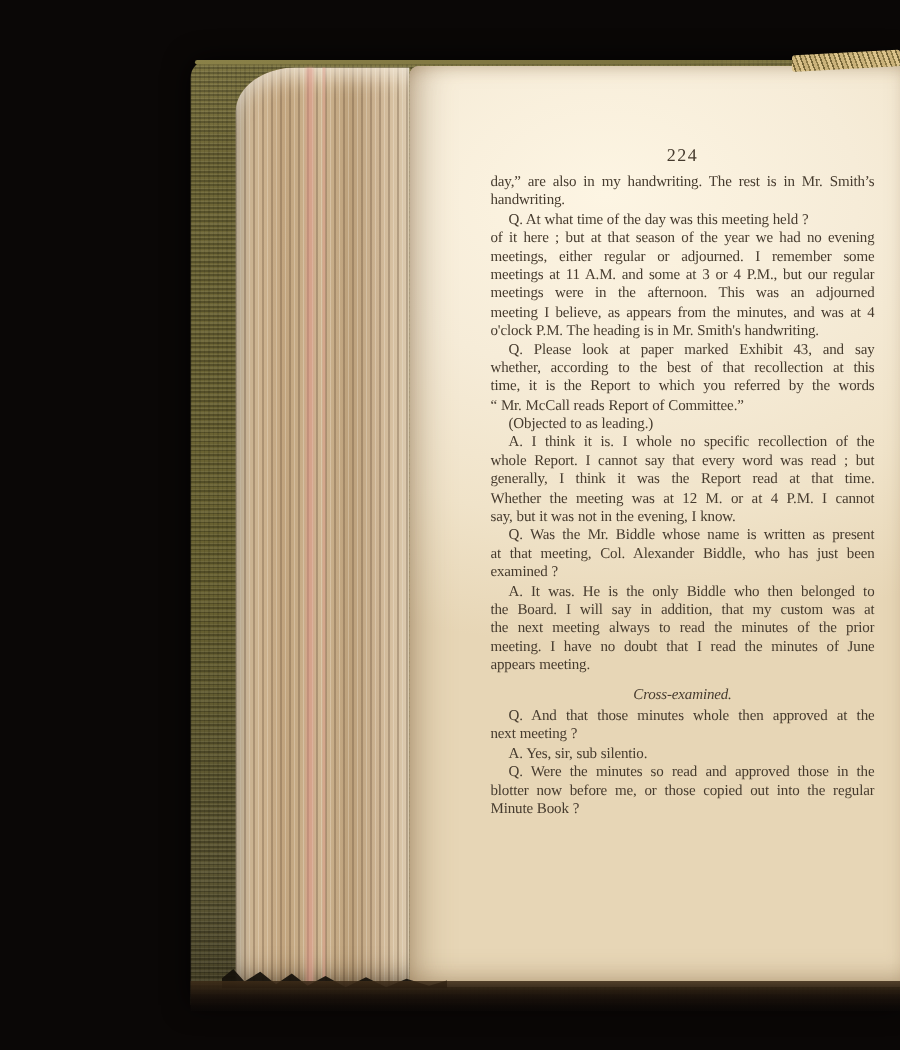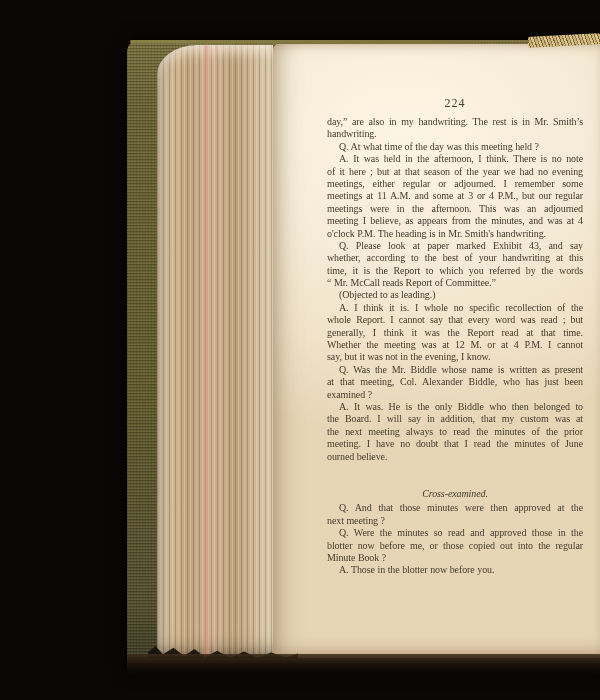--- a/index.html
+++ b/index.html
@@ -100,21 +100,21 @@
     font-size:10px;letter-spacing:-0.1px;word-spacing:0.2px;
     text-align:justify;text-align-last:justify;
     overflow:hidden;white-space:nowrap;
   }
   .line.jfull{white-space:normal;}
   .line.last{text-align-last:left;white-space:nowrap;}
   .line.indent{text-indent:12px;}
   .line.heading{
     text-align:center;text-align-last:center;
     font-style:italic;
-    margin-top:25px;margin-bottom:2px;
+    margin-top:7px;margin-bottom:2px;
   }
 </style>
 </head>
 <body>
 
 <div class="scene">
 
   <div class="cover"></div>
   <div class="cover-rim"></div>
 
@@ -123,52 +123,51 @@
     <div class="streak-pink-2"></div>
   </div>
 
   <div class="page">
     <div class="text-col">
       <div class="page-number">224</div>
       <div class="body-text" id="body-text">
           <div class="line jfull">day,” are also in my handwriting.  The rest is in Mr. Smith’s</div>
           <div class="line last">handwriting.</div>
           <div class="line indent last">Q. At what time of the day was this meeting held ?</div>
-          <div class="line indent jfull">A. It was held in the afternoon, I think.  There is no note</div>
           <div class="line jfull">of it here ; but at that season of the year we had no evening</div>
           <div class="line jfull">meetings, either regular or adjourned.  I remember some</div>
           <div class="line jfull">meetings at 11 A.M. and some at 3 or 4 P.M., but our regular</div>
           <div class="line jfull">meetings were in the afternoon.  This was an adjourned</div>
           <div class="line jfull">meeting I believe, as appears from the minutes, and was at 4</div>
           <div class="line last">o'clock P.M.  The heading is in Mr. Smith's handwriting.</div>
           <div class="line indent jfull">Q. Please look at paper marked Exhibit 43, and say</div>
-          <div class="line jfull">whether, according to the best of your handwriting at this</div>
+          <div class="line jfull">whether, according to the best of that recollection at this</div>
           <div class="line jfull">time, it is the Report to which you referred by the words</div>
           <div class="line last">“ Mr. McCall reads Report of Committee.”</div>
           <div class="line indent last">(Objected to as leading.)</div>
           <div class="line indent jfull">A. I think it is.  I whole no specific recollection of the</div>
           <div class="line jfull">whole Report.  I cannot say that every word was read ; but</div>
           <div class="line jfull">generally, I think it was the Report read at that time.</div>
           <div class="line jfull">Whether the meeting was at 12 M. or at 4 P.M. I cannot</div>
           <div class="line last">say, but it was not in the evening, I know.</div>
           <div class="line indent jfull">Q. Was the Mr. Biddle whose name is written as present</div>
           <div class="line jfull">at that meeting, Col. Alexander Biddle, who has just been</div>
           <div class="line last">examined ?</div>
           <div class="line indent jfull">A. It was.  He is the only Biddle who then belonged to</div>
           <div class="line jfull">the Board.  I will say in addition, that my custom was at</div>
           <div class="line jfull">the next meeting always to read the minutes of the prior</div>
           <div class="line jfull">meeting.  I have no doubt that I read the minutes of June</div>
-          <div class="line last">ourned believe.</div>
+          <div class="line last">appears meeting.</div>
           <div class="line heading last">Cross-examined.</div>
-          <div class="line indent jfull">Q. And that those minutes were then approved at the</div>
+          <div class="line indent jfull">Q. And that those minutes whole then approved at the</div>
           <div class="line last">next meeting ?</div>
+          <div class="line indent last">A. Yes, sir, sub silentio.</div>
           <div class="line indent jfull">Q. Were the minutes so read and approved those in the</div>
           <div class="line jfull">blotter now before me, or those copied out into the regular</div>
           <div class="line last">Minute Book ?</div>
-          <div class="line indent last">A. Those in the blotter now before you.</div>
         </div>
     </div>
   </div>
 
   <div class="deckle"></div>
   <div class="frays"></div>
   <div class="bottom-shadow"></div>
 
 </div>
 

